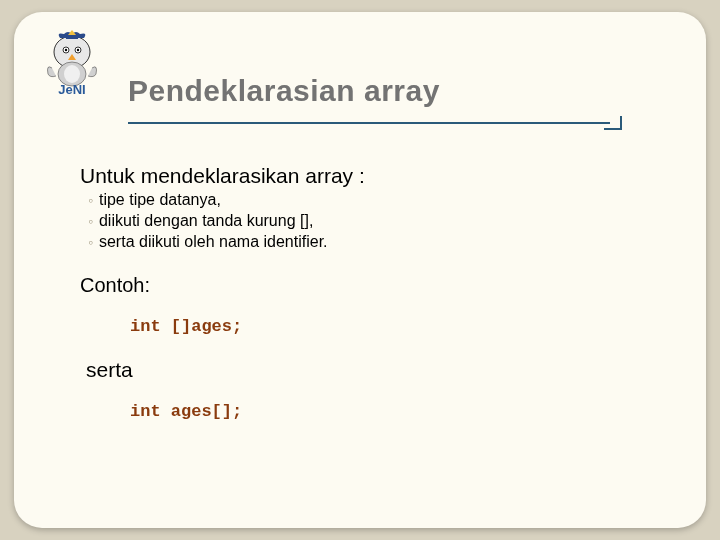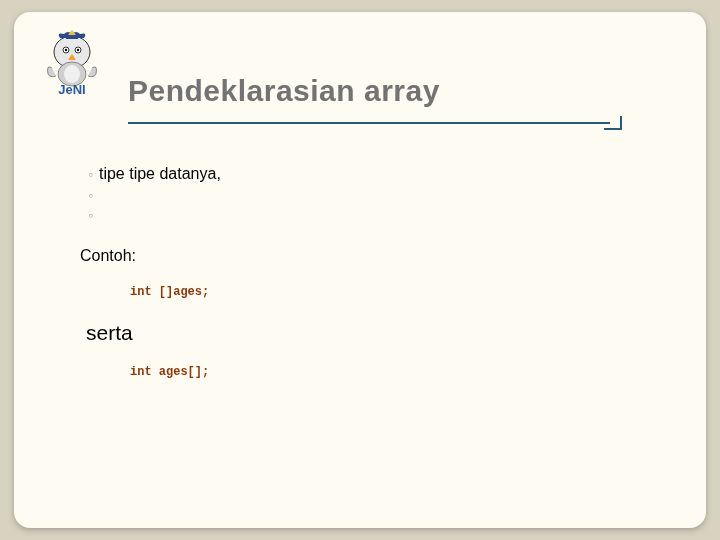--- a/index.html
+++ b/index.html
@@ -11,21 +11,21 @@
     position: relative;
     overflow: hidden;
   }
   .slide {
     position: absolute;
     top: 12px;
     left: 14px;
     width: 692px;
     height: 516px;
     background: #fdfbf2;
-    border-radius: 16px;
+    border-radius: 28px;
     box-shadow: 0 2px 6px rgba(0,0,0,0.25);
     padding: 20px 72px 20px 48px;
   }
   .logo {
     position: absolute;
     top: 18px;
     left: 28px;
     width: 60px;
     height: 72px;
   }
@@ -86,27 +86,27 @@
   .sub .row {
     display: flex;
     gap: 6px;
   }
   .sub .bullet {
     color: #a9a08a;
     font-size: 14px;
     line-height: 1.45;
   }
   .label {
-    font-size: 16px;
+    font-size: 20px;
     margin-top: 22px;
   }
   .code {
     font-family: "Courier New", monospace;
     font-weight: bold;
-    font-size: 12px;
+    font-size: 17px;
     color: #8a3b0e;
     margin-left: 50px;
     margin-top: 20px;
   }
   .atau {
     font-size: 21px;
     margin-top: 22px;
     margin-left: 6px;
   }
 </style>
@@ -136,30 +136,33 @@
 
   <h1 class="title">Pendeklarasian array</h1>
 
   <div class="rule">
     <div class="line"></div>
     <div class="cap"></div>
     <div class="cap2"></div>
   </div>
 
   <div class="content">
+    <p class="lead">Untuk mendeklarasikan array :</p>
     <div class="sub">
       <div class="row">
           <span class="bullet">◦</span>
           <span>tipe tipe datanya,</span>
         </div>
       <div class="row">
           <span class="bullet">◦</span>
+          <span>diikuti dengan tanda kurung [],</span>
         </div>
       <div class="row">
           <span class="bullet">◦</span>
+          <span>serta diikuti oleh nama identifier.</span>
         </div>
     </div>
 
     <p class="label">Contoh:</p>
     <p class="code">int []ages;</p>
 
     <p class="atau">serta</p>
     <p class="code">int ages[];</p>
   </div>
 

